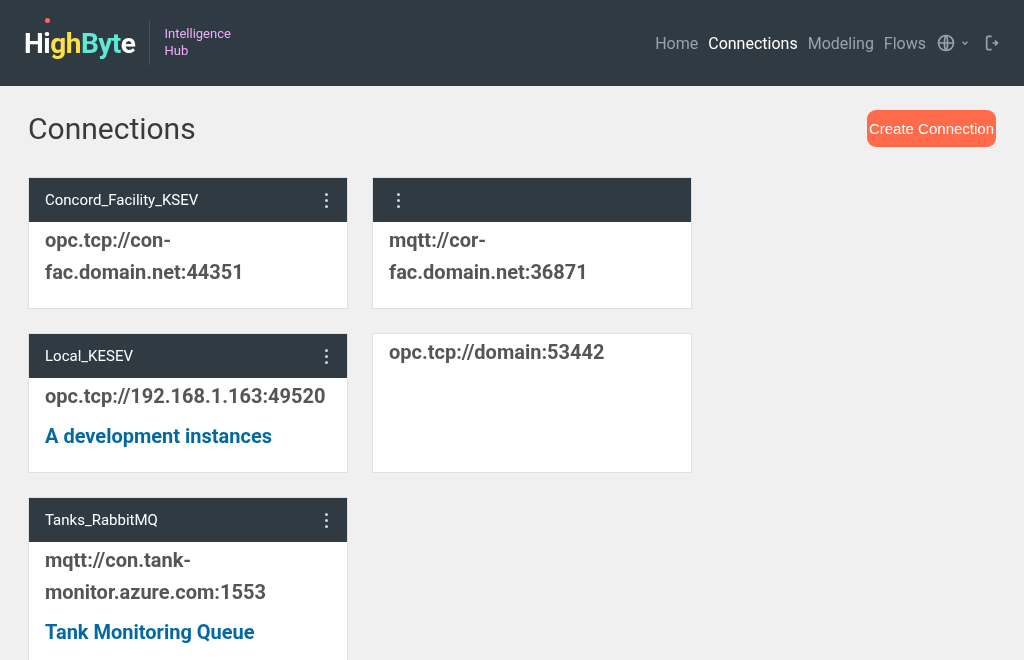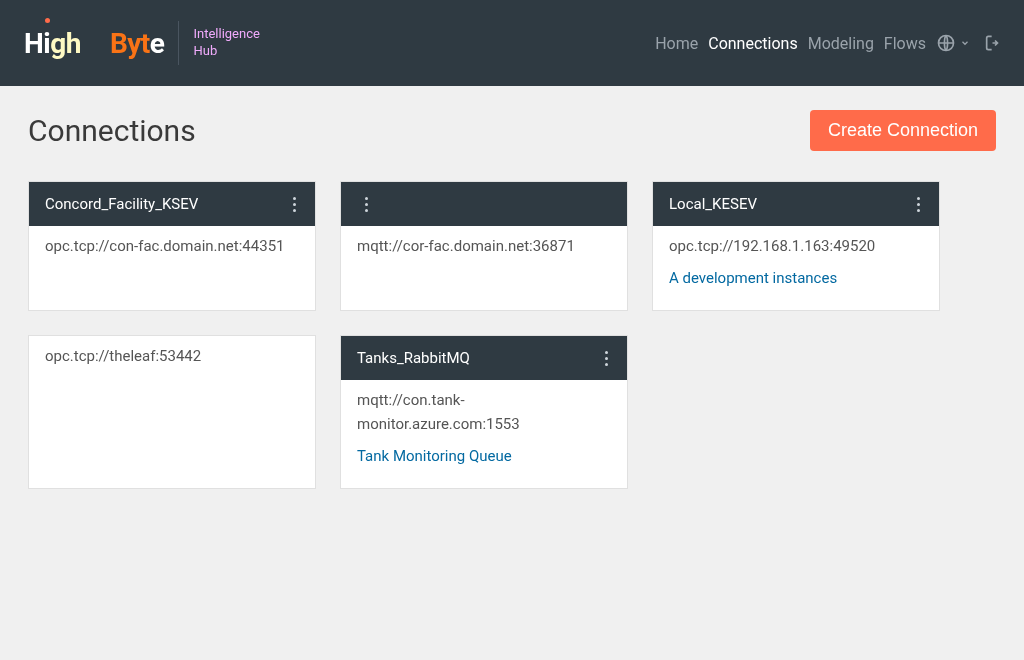--- a/index.html
+++ b/index.html
@@ -26,22 +26,22 @@
     }
     .logo {
       font-size: 28px;
       font-weight: 700;
       letter-spacing: -0.5px;
       color: #fff;
       display: flex;
       align-items: baseline;
     }
     .logo .hi { color: #fff; }
-    .logo .gh { color: #fef9c3; position: relative; }
-    .logo .byt { color: #f97316; margin-left: 29px; }
+    .logo .gh { color: #fde047; position: relative; }
+    .logo .byt { color: #5eead4; }
     .logo .e { color: #fff; }
     .logo .dot {
       position: relative;
       display: inline-block;
     }
     .logo .dot::before {
       content: "";
       position: absolute;
       top: -9px;
       left: 2px;
@@ -90,32 +90,32 @@
     }
     .page-title {
       font-size: 30px;
       font-weight: 400;
       color: #3a3a3a;
     }
     .btn-primary {
       background: #ff6b4a;
       color: #fff;
       border: none;
-      padding: 10px 18px;
-      font-size: 18px;
-      border-radius: 4px;
+      padding: 10px 2px;
+      font-size: 15px;
+      border-radius: 9px;
       cursor: pointer;
     }
     .card-grid {
       display: flex;
       flex-wrap: wrap;
       gap: 24px 24px;
     }
     .card {
-      width: 288px;
+      width: 320px;
       background: #fff;
       border: 1px solid #e0e0e0;
       display: flex;
       flex-direction: column;
     }
     .card-header {
       background: #2f3a42;
       color: #fff;
       padding: 10px 12px 10px 16px;
       display: flex;
@@ -139,25 +139,26 @@
       gap: 3px;
       cursor: pointer;
     }
     .kebab span {
       width: 3px;
       height: 3px;
       background: #cfd6dc;
       border-radius: 50%;
     }
     .card-body {
-      padding: 8px 16px 20px 16px;
-      font-size: 15px;
+      padding: 2px 16px 20px 16px;
+      font-size: 20px;
       color: #555;
       line-height: 1.6;
       min-height: 70px;
+      font-weight: bold;
     }
     .card-body .desc {
       margin-top: 8px;
       color: #0369a1;
     }
   </style>
 </head>
 <body>
 
 <div class="navbar">
@@ -243,21 +244,21 @@
           </div>
       </div>
       <div class="card-body">
         <div>opc.tcp://192.168.1.163:49520</div>
         <div class="desc">A development instances</div>
       </div>
     </div>
 
     <div class="card">
       <div class="card-body">
-        <div>opc.tcp://theleaf:53442</div>
+        <div>opc.tcp://domain:53442</div>
       </div>
     </div>
 
     <div class="card">
       <div class="card-header">
         <span class="card-title">Tanks_RabbitMQ</span>
         <div class="kebab">
             <span></span>
             <span></span>
             <span></span>

